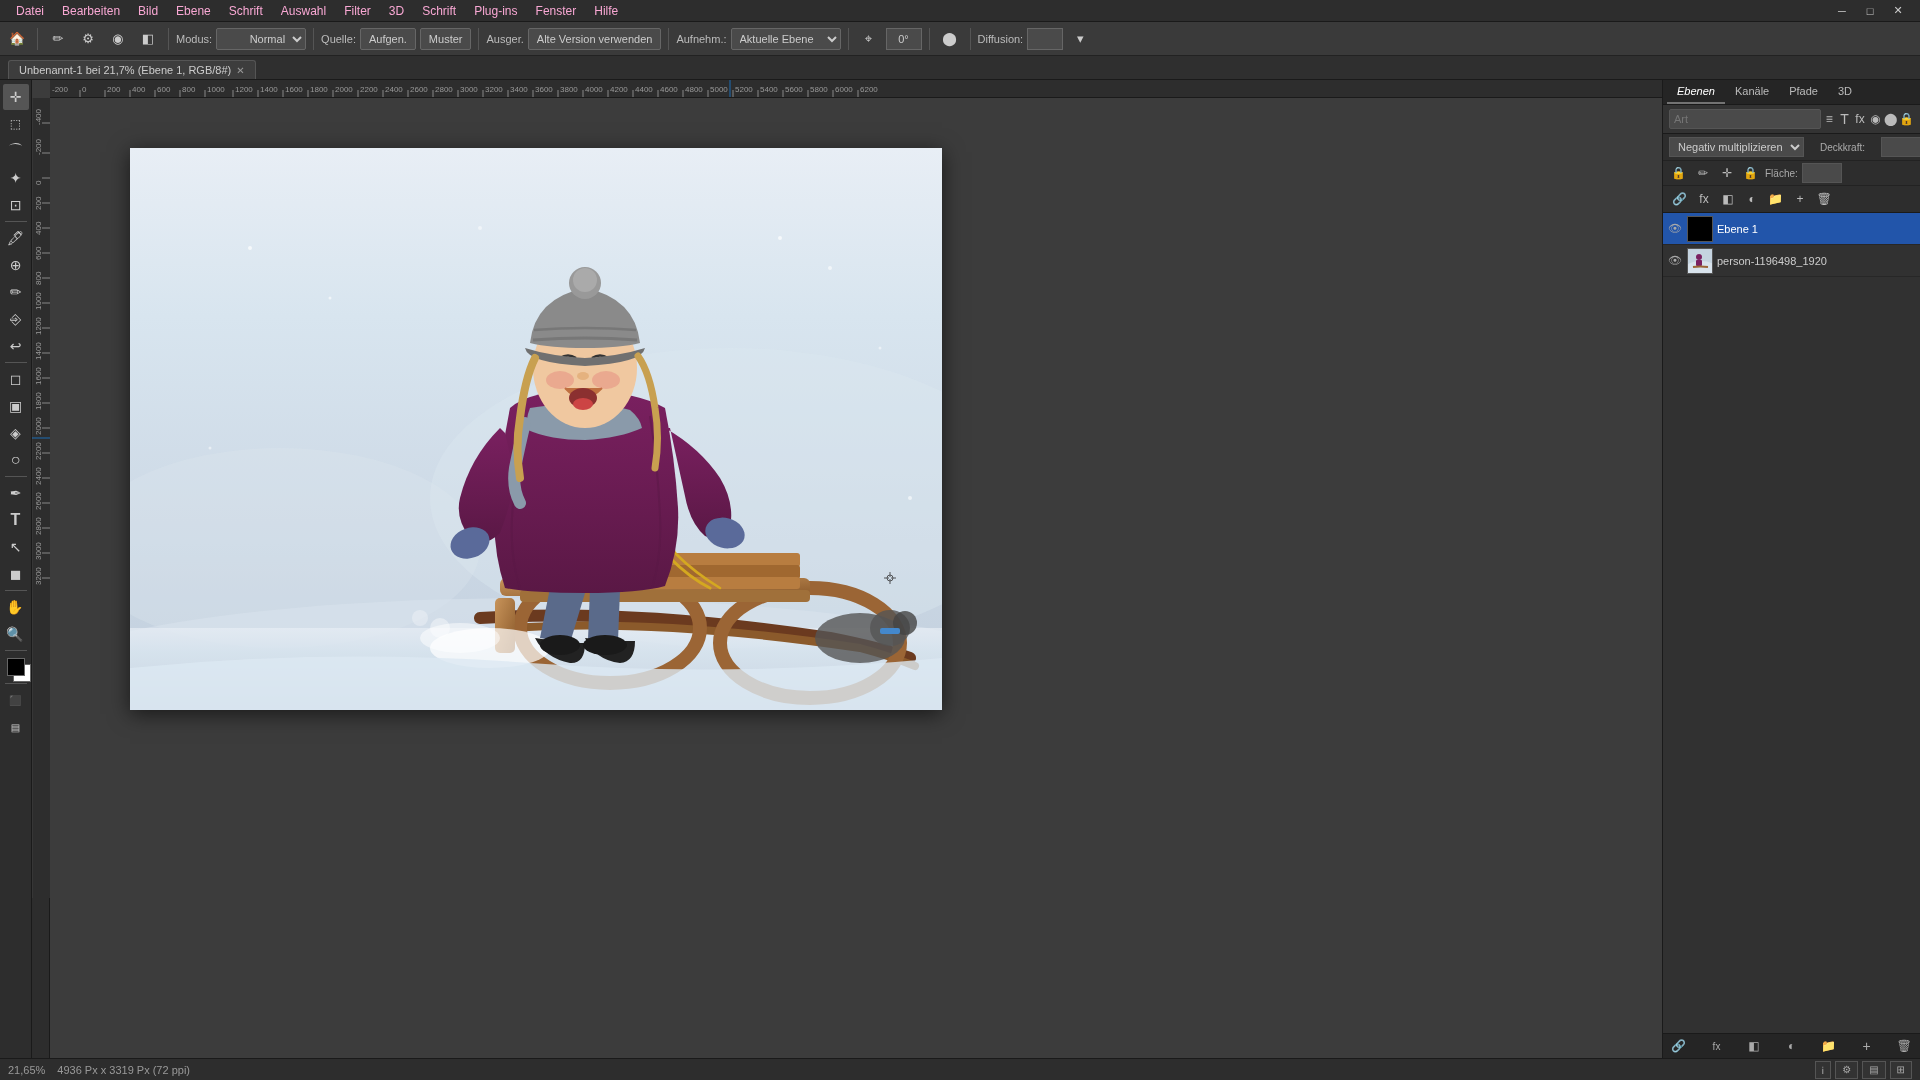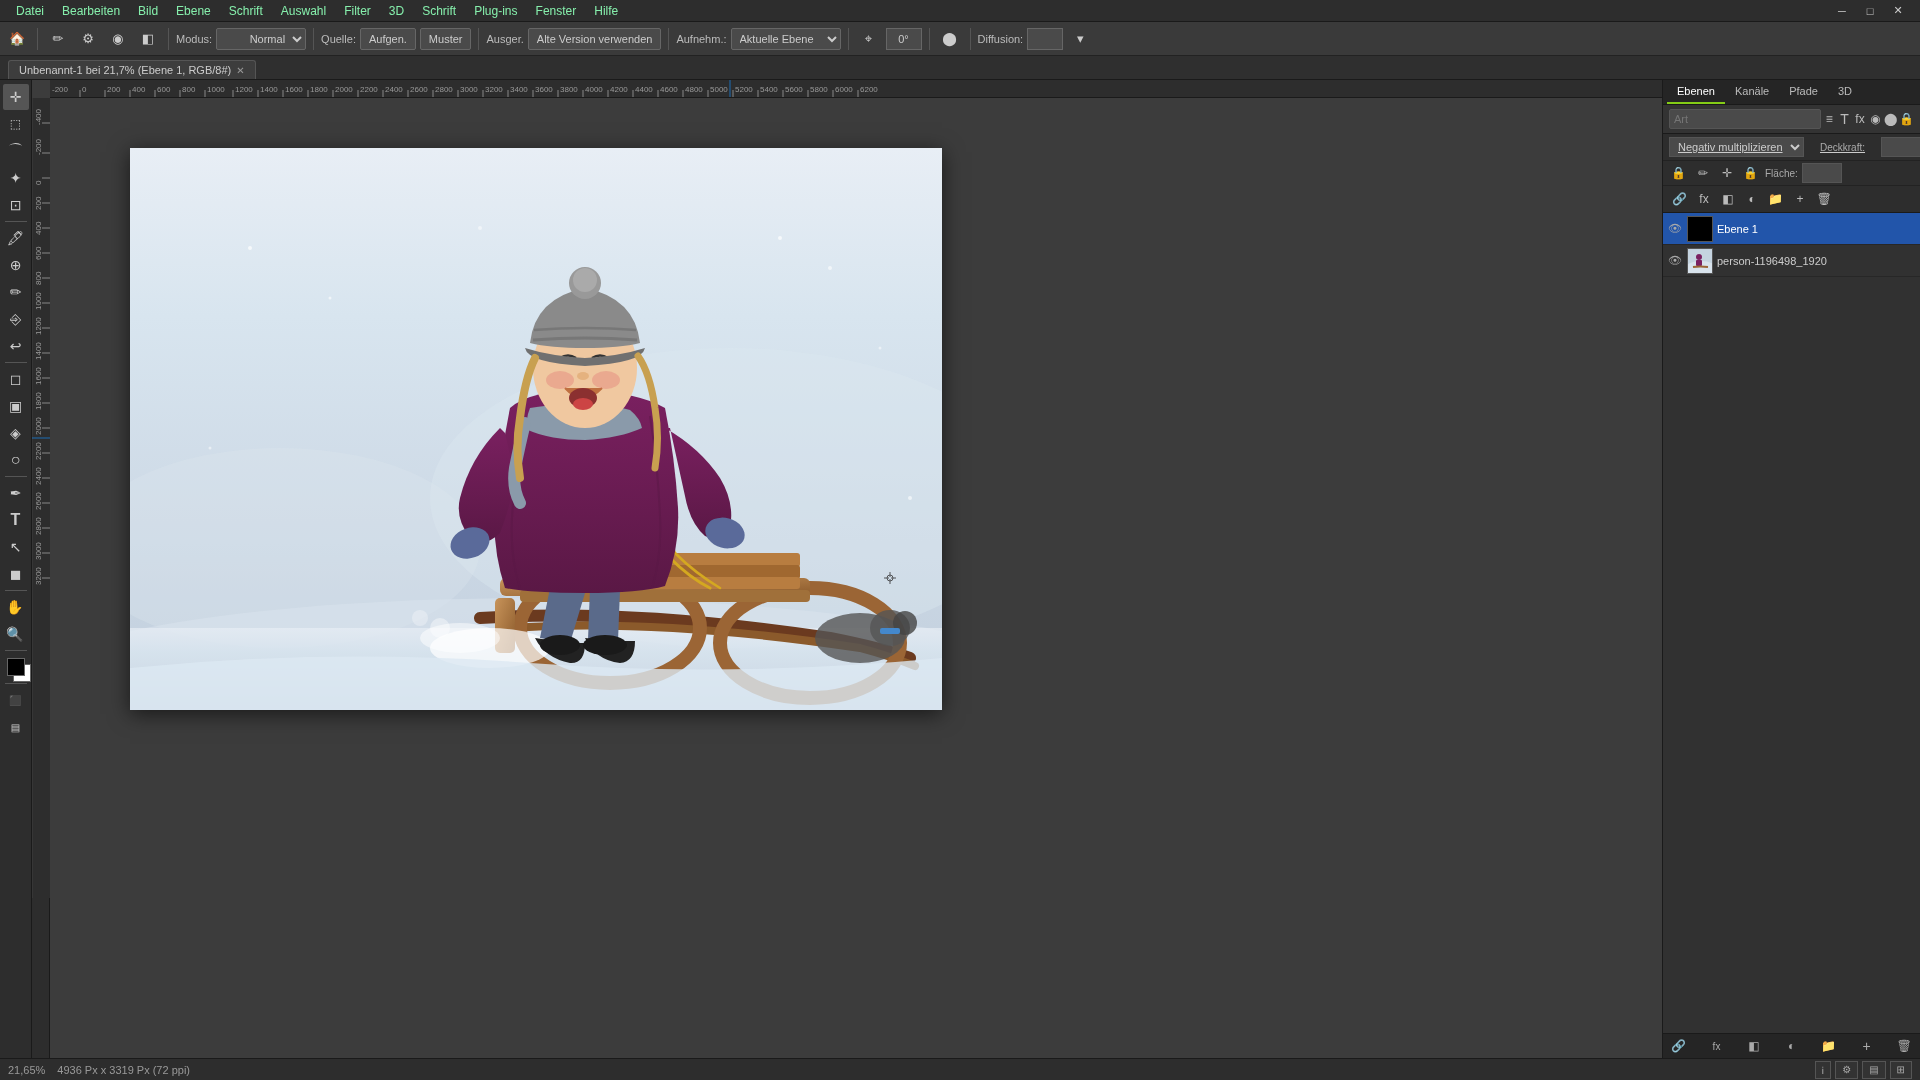--- a/index.html
+++ b/index.html
@@ -21,21 +21,21 @@
       height: 22px;
       display: flex;
       align-items: center;
       padding: 0 8px;
       gap: 2px;
       flex-shrink: 0;
       border-bottom: 1px solid #1a1a1a;
     }
     .menu-item {
       padding: 2px 8px;
-      color: #86efac;
+      color: #f9a8d4;
       cursor: pointer;
       font-size: 12px;
     }
 
     
     #window-controls {
       margin-left: auto;
       display: flex;
       gap: 0;
     }
@@ -286,21 +286,22 @@
     }
     .panel-tab {
       padding: 5px 10px;
       font-size: 11px;
       color: #bbb;
       cursor: pointer;
       border-bottom: 2px solid transparent;
     }
     .panel-tab.active {
       color: #fff;
-      border-bottom: 2px solid #84cc16;
+      border-bottom: 2px solid #737373;
+      font-style: italic;
     }
 
     #panel-search {
       padding: 4px 6px;
       display: flex;
       align-items: center;
       background: #333;
       border-bottom: 1px solid #1a1a1a;
       gap: 1px;
     }
@@ -326,21 +327,20 @@
       justify-content: center;
       font-size: 12px;
     }
 
     #blend-row {
       padding: 3px 6px;
       display: flex;
       align-items: center;
       gap: 16px;
       border-bottom: 1px solid #222;
-      text-decoration: underline;
     }
     .blend-dropdown {
       flex: 1;
       background: #4a4a4a;
       border: 1px solid #555;
       color: #ccc;
       height: 20px;
       font-size: 11px;
       padding: 0 4px;
     }

